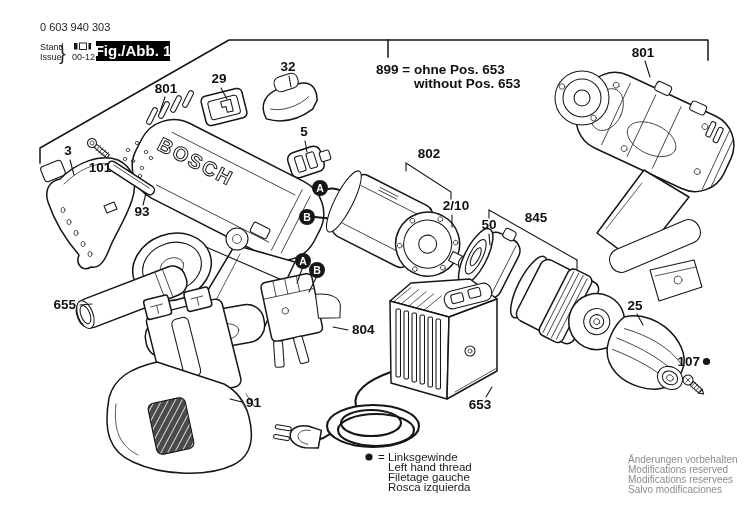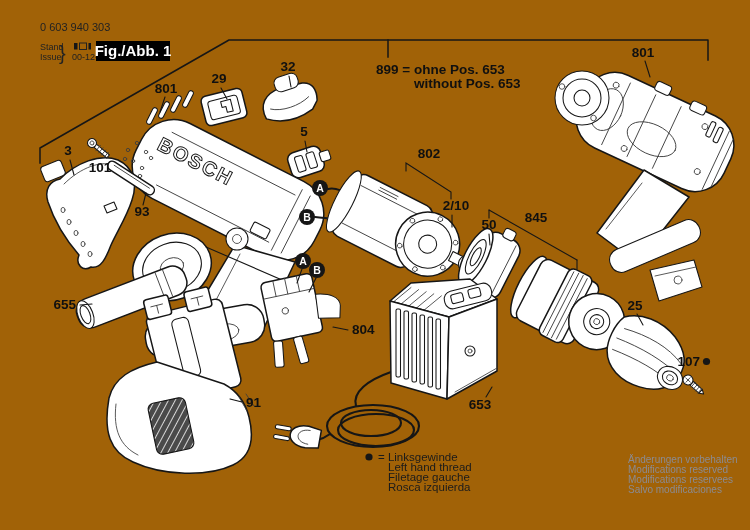--- a/index.html
+++ b/index.html
@@ -1,16 +1,16 @@
 <!DOCTYPE html>
 <html><head>
 <meta charset="utf-8">
 <style>
   html,body{margin:0;padding:0;background:#e8e8e8;}
-  .page{position:relative;width:750px;height:530px;background:#a16207;overflow:hidden;
+  .page{position:relative;width:750px;height:530px;background:#ffffff;overflow:hidden;
         font-family:"Liberation Sans",sans-serif;}
   svg{display:block;font-family:"Liberation Sans",sans-serif;}
   .o  {fill:#fff;stroke:#161616;stroke-width:1.5;stroke-linejoin:round;}
   .o2 {fill:#fff;stroke:#161616;stroke-width:1.05;stroke-linejoin:round;}
   .t  {fill:none;stroke:#161616;stroke-width:1.5;stroke-linecap:square;stroke-linejoin:round;}
   .d  {fill:none;stroke:#3c3c3c;stroke-width:0.85;stroke-linecap:round;}
   .ld {fill:none;stroke:#161616;stroke-width:1.1;stroke-linecap:round;}
   .cable{fill:none;stroke:#161616;stroke-width:2.1;stroke-linecap:round;}
   .blk{fill:#161616;}
   .lbl{font-size:13.5px;font-weight:bold;fill:#101010;}

